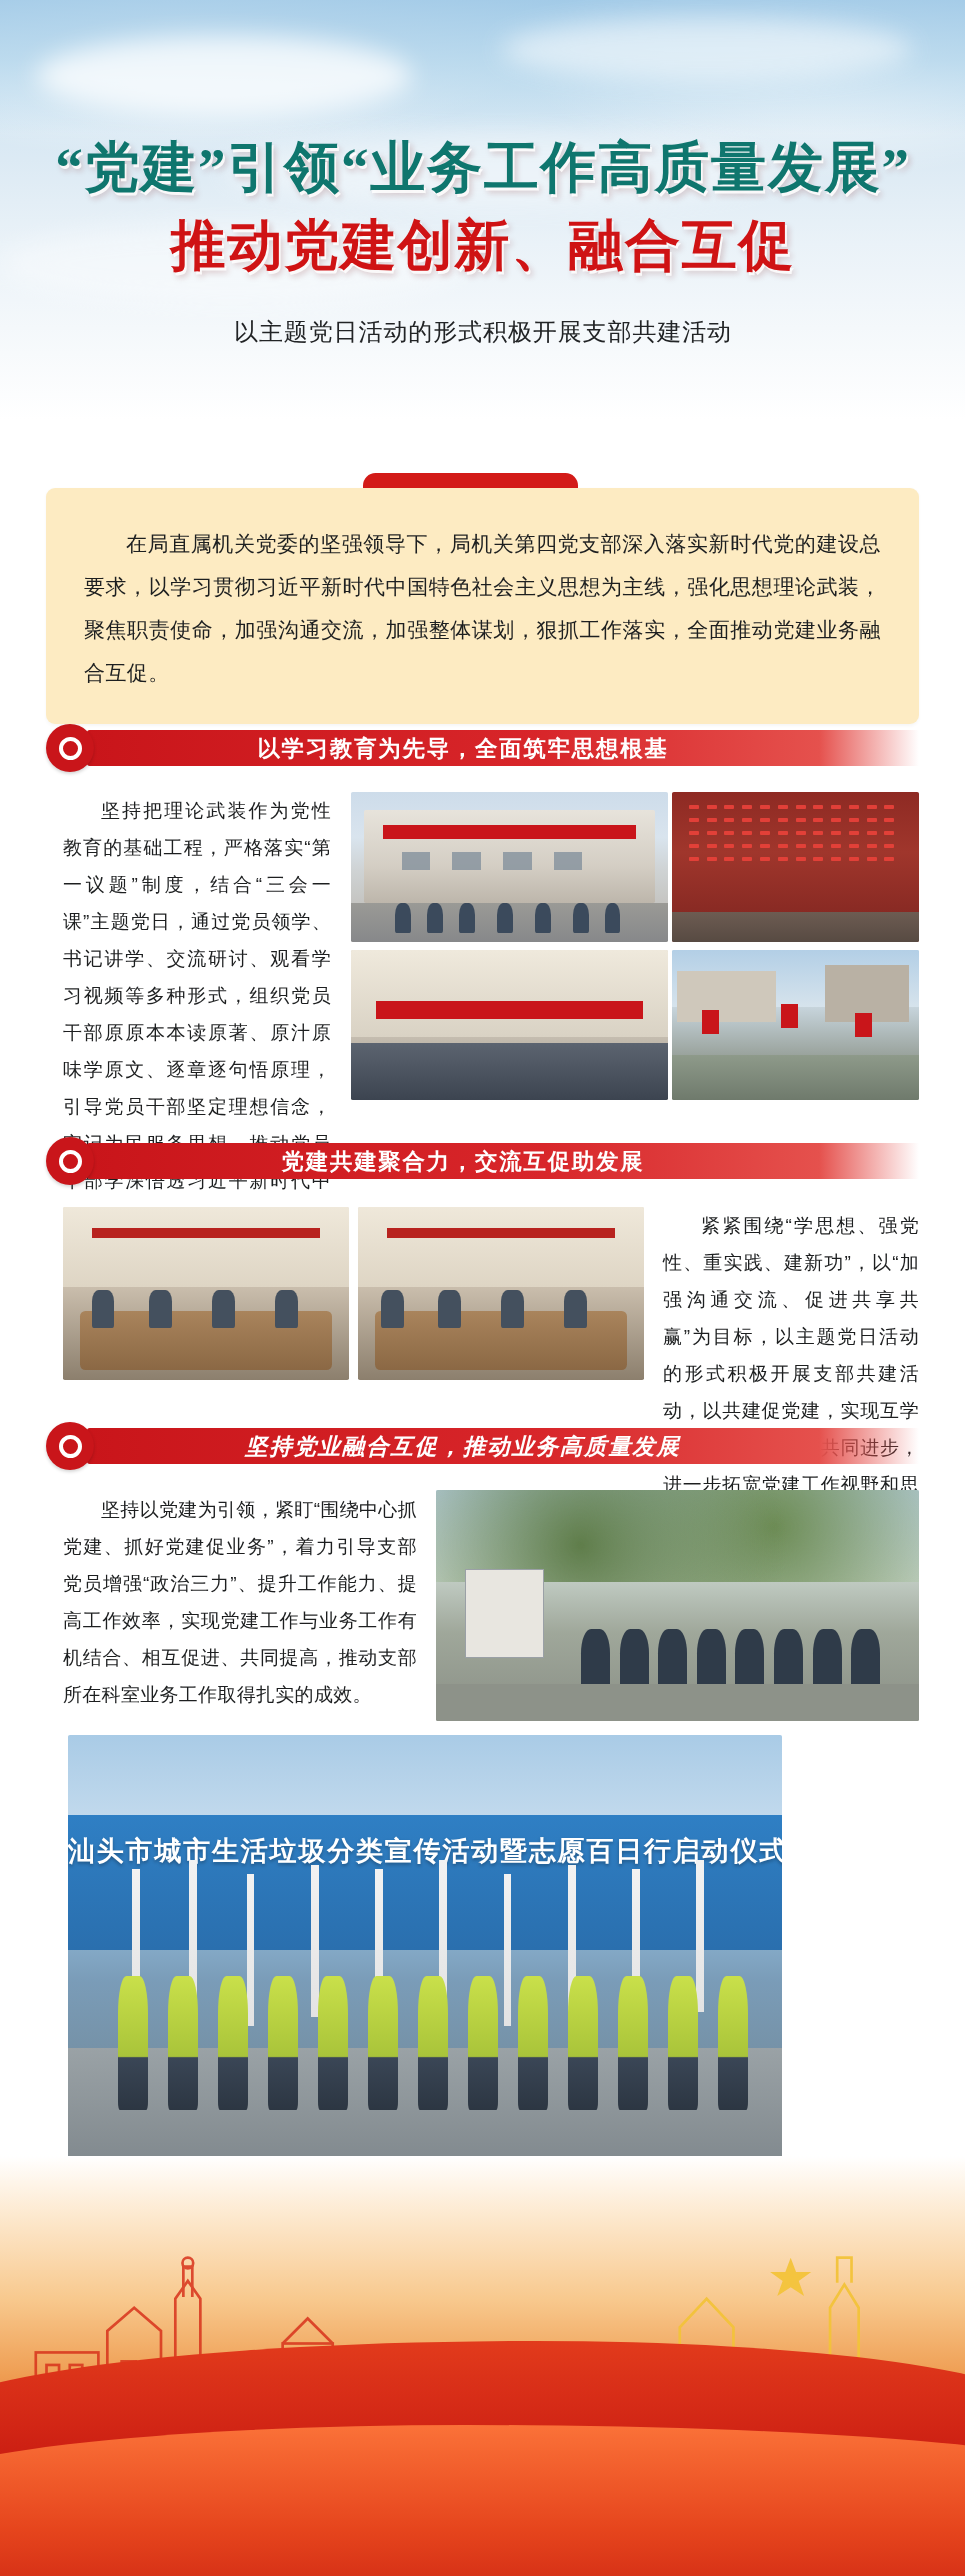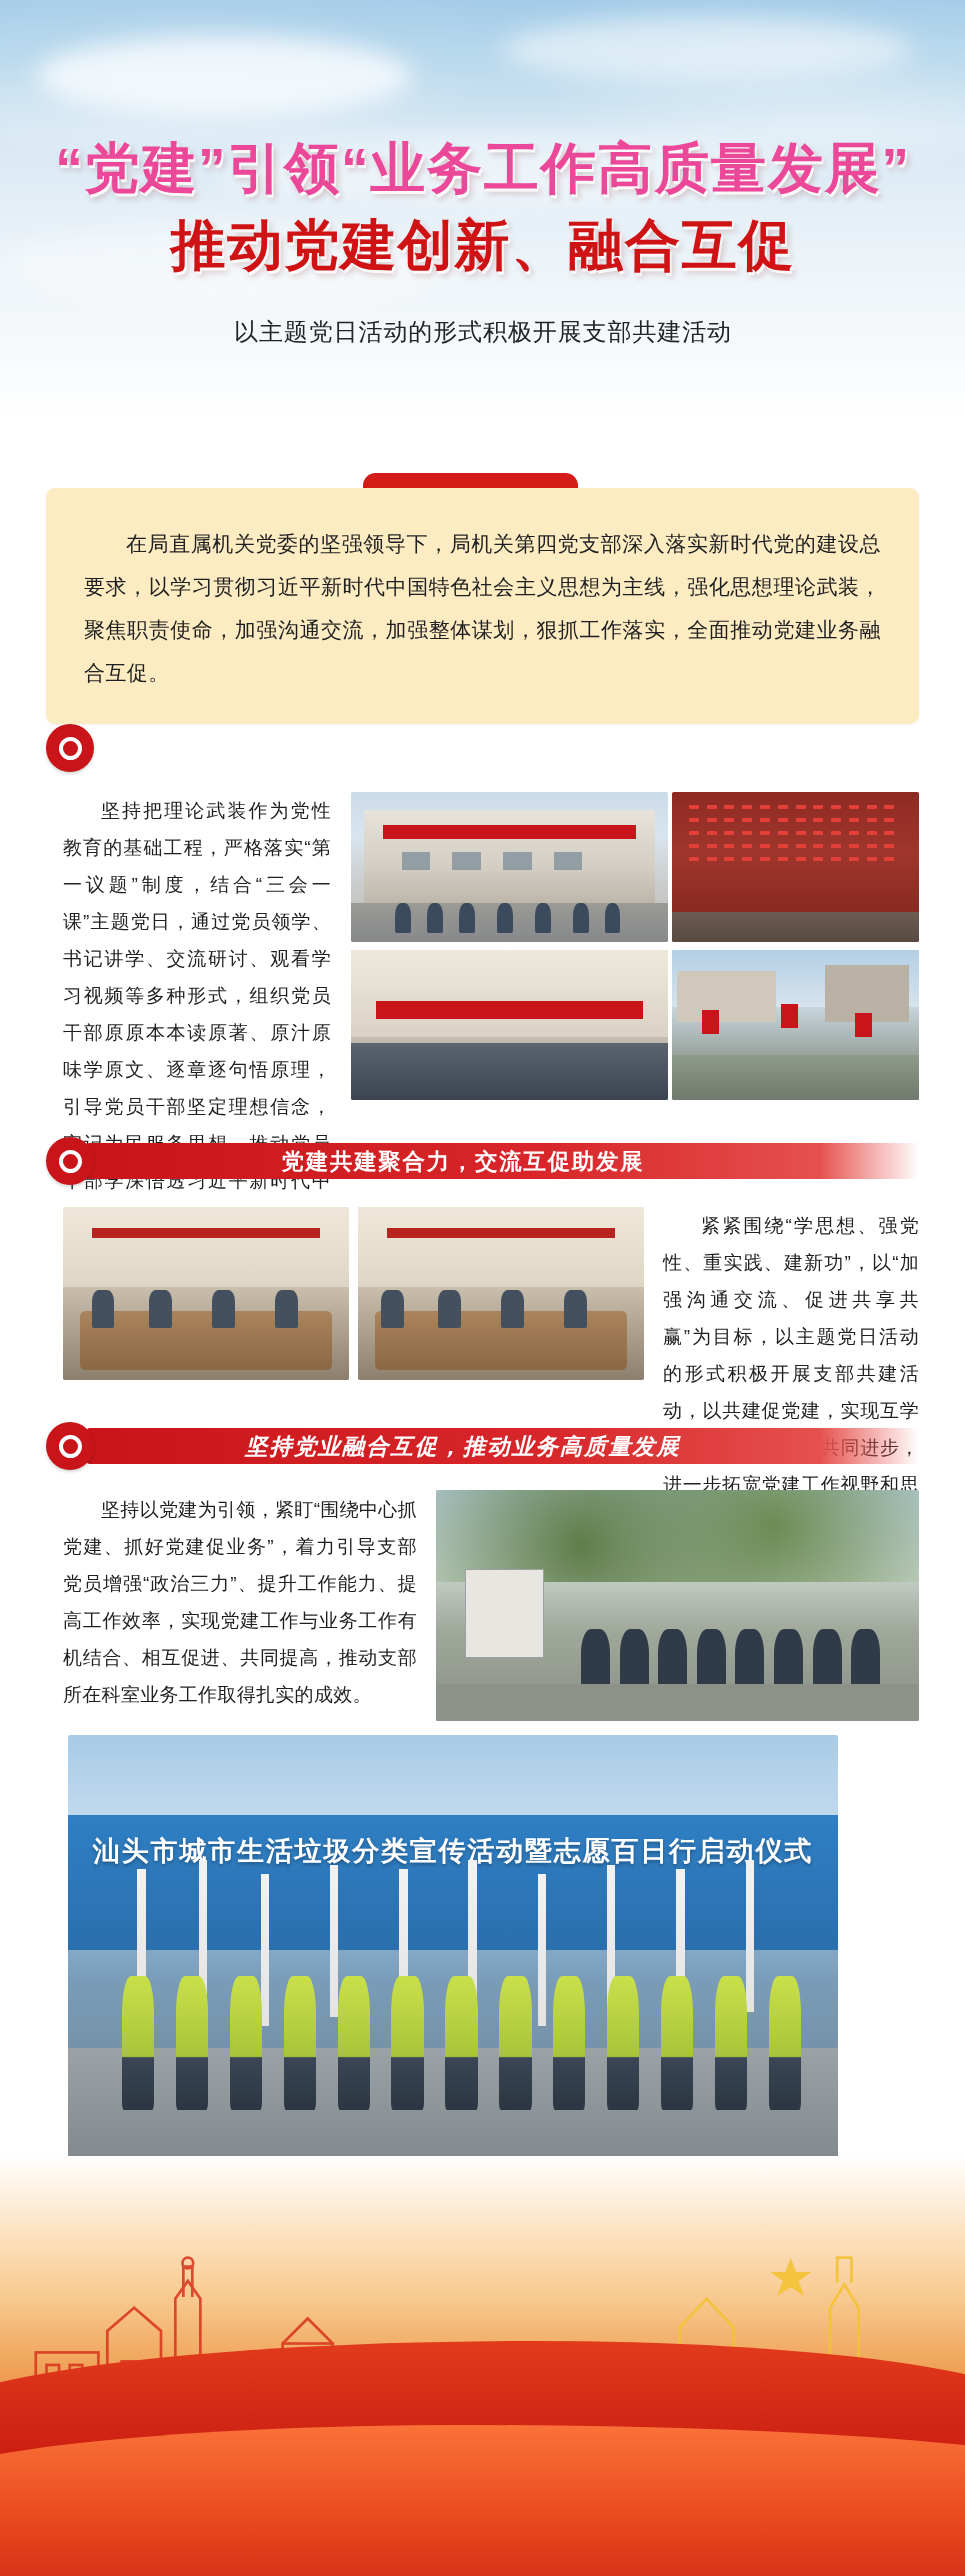--- a/index.html
+++ b/index.html
@@ -50,24 +50,25 @@
     position: absolute;
     left: 0; top: 134px;
     width: 966px;
     text-align: center;
     z-index: 5;
   }
   .title-line1 {
     font-size: 55px;
     font-weight: bold;
     letter-spacing: 1.8px;
-    color: #ec4899;
+    color: #0f766e;
     text-shadow: 1.8px 2.7px 0 rgba(255,255,255,0.85), 3.6px 4.5px 6.3px rgba(120,20,20,0.22);
     line-height: 1.25;
     white-space: nowrap;
+    font-family: Liberation Serif, serif;
   }
   .title-line2 {
     font-size: 55px;
     font-weight: bold;
     letter-spacing: 1.8px;
     color: #cf1314;
     text-shadow: 1.8px 2.7px 0 rgba(255,255,255,0.85), 3.6px 4.5px 6.3px rgba(120,20,20,0.22);
     line-height: 1.35;
     margin-top: 5.4px;
     white-space: nowrap;
@@ -334,20 +335,23 @@
   </div>
 
   <div class="intro-wrap">
     <div class="intro-tab"></div>
     <div class="intro-box">
       <div class="intro-text">在局直属机关党委的坚强领导下，局机关第四党支部深入落实新时代党的建设总要求，以学习贯彻习近平新时代中国特色社会主义思想为主线，强化思想理论武装，聚焦职责使命，加强沟通交流，加强整体谋划，狠抓工作落实，全面推动党建业务融合互促。</div>
     </div>
   </div>
 
   <div class="sec-head" style="top:724px;">
+    <div class="sec-bar">
+      <span>以学习教育为先导，全面筑牢思想根基</span>
+    </div>
     <div class="sec-emblem">
         <i></i>
       </div>
   </div>
 
   <div class="block" style="left:63px; top:792px; width:268px;">
     <div class="body-text">坚持把理论武装作为党性教育的基础工程，严格落实“第一议题”制度，结合“三会一课”主题党日，通过党员领学、书记讲学、交流研讨、观看学习视频等多种形式，组织党员干部原原本本读原著、原汁原味学原文、逐章逐句悟原理，引导党员干部坚定理想信念，牢记为民服务思想，推动党员干部学深悟透习近平新时代中国特色社会主义思想。</div>
   </div>
 
   <div class="photo p1" style="left:351px; top:792px; width:317px; height:150px;">
@@ -516,21 +520,21 @@
       <div class="grp" style="left:46%;"></div>
       <div class="grp" style="left:54%;"></div>
       <div class="grp" style="left:62%;"></div>
       <div class="grp" style="left:70%;"></div>
       <div class="grp" style="left:78%;"></div>
       <div class="grp" style="left:86%;"></div>
       <div class="floor"></div>
     </div>
   </div>
 
-  <div class="photo p8" style="left:68px; top:1735px; width:770px; height:447px;">
+  <div class="photo p8" style="left:68px; top:1735px; width:714px; height:447px;">
     <div class="ph-inner">
       <div class="stage"></div>
       <div class="stage-txt">汕头市城市生活垃圾分类宣传活动暨志愿百日行启动仪式</div>
       <div class="ground3"></div>
       <div class="wflag" style="left:9%;  top:30%;"></div>
       <div class="wflag" style="left:17%; top:28%;"></div>
       <div class="wflag" style="left:25%; top:31%;"></div>
       <div class="wflag" style="left:34%; top:29%;"></div>
       <div class="wflag" style="left:43%; top:30%;"></div>
       <div class="wflag" style="left:52%; top:28%;"></div>

